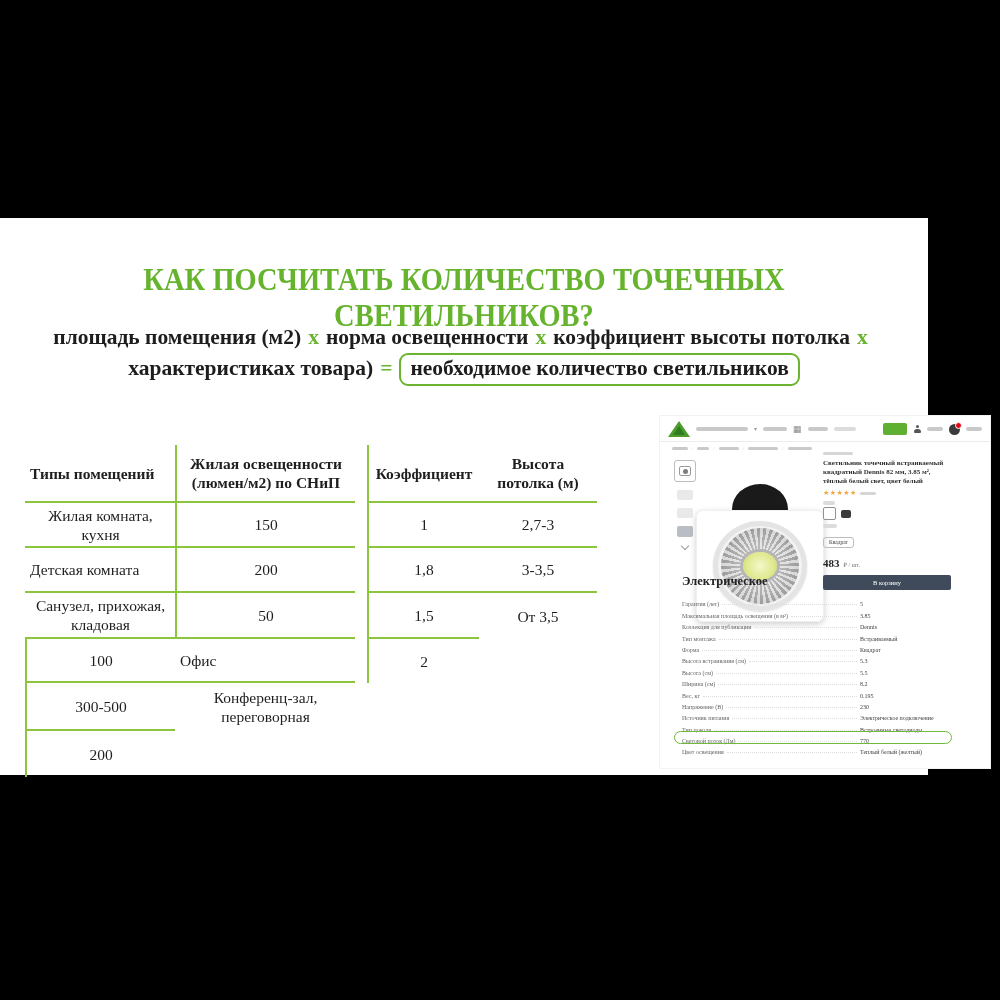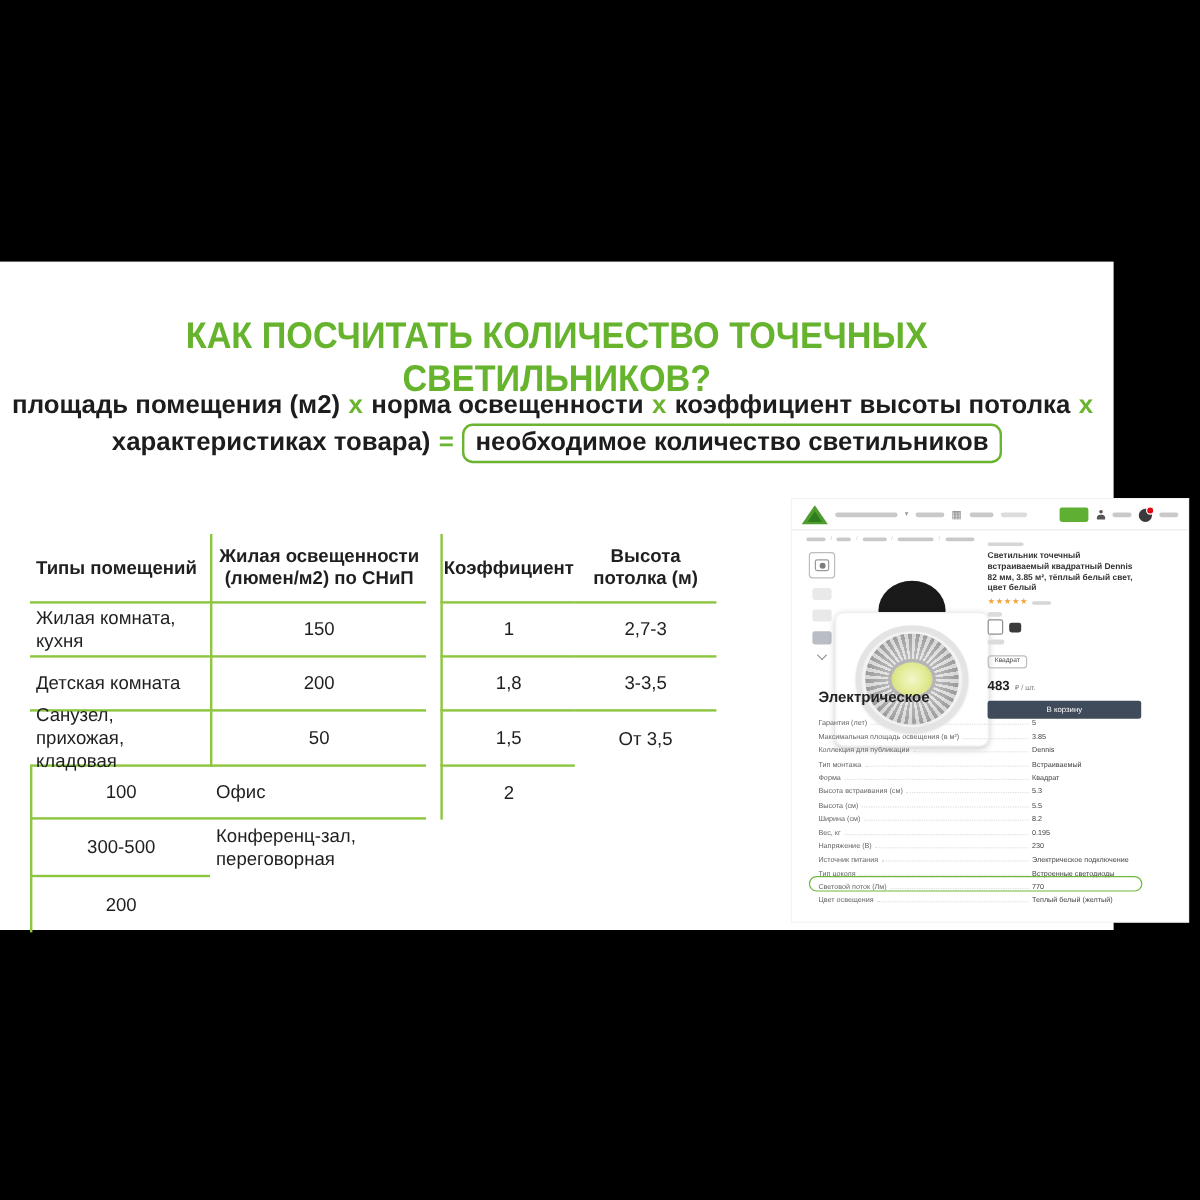--- a/index.html
+++ b/index.html
@@ -1,39 +1,39 @@
 <!DOCTYPE html>
 <html><head>
 <meta charset="utf-8">
 <style>
   * { margin:0; padding:0; box-sizing:border-box; }
   body { background:#000; font-family:"Liberation Sans", sans-serif; }
   .canvas { position:relative; width:1000px; height:1000px; background:#000; overflow:hidden; margin:0 auto; }
-  .content { position:absolute; top:218px; left:0; width:928px; height:557px; background:#ffffff; }
+  .content { position:absolute; top:218px; left:0; width:928px; height:557px; background:#ffffff;font-family:Liberation Serif, serif; }
 
   
   .title { position:absolute; top:44px; left:0; width:100%; text-align:center;
            font-size:31px; font-weight:bold; color:#66b32e; transform:scaleX(0.92); letter-spacing:0; }
 
   
   .formula { position:absolute; top:104px; left:0; width:100%; text-align:center;
              font-size:21.5px; font-weight:bold; color:#1d1d1d; line-height:31px; }
   .formula .op { color:#6ab42f; margin:0 7px; }
   .formula .result-box { display:inline-block; border:2px solid #6ab42f; border-radius:9px;
                          padding:0 9px 2px 9px; line-height:27px; }
 
   
   .tables { position:absolute; left:25px; top:227px; display:flex; gap:12px; color:#1f1f1f; }
   .tbl { display:grid; }
   .tbl-left  { grid-template-columns:150px 180px; grid-template-rows:58px 45px 45px 46px 44px 48px 46px; }
   .tbl-right { grid-template-columns:112px 118px; grid-template-rows:58px 45px 45px 46px 44px; }
   .cell { display:flex; align-items:center; justify-content:center; text-align:center;
           font-size:15.5px; line-height:19px; border-bottom:2px solid #8cc63f; padding:2px 4px; }
   .cell.h { font-weight:bold; }
-  .cell.lft { justify-content:flex-start; text-align:left; padding-left:5px; }
+  .cell.lft { justify-content:flex-start; text-align:center; padding-left:5px; }
   .cell.vline { border-left:2px solid #8cc63f; }
   .cell.nb { border-bottom:none; }
 
   
   .shot { position:absolute; left:660px; top:198px; width:330px; height:352px; background:#fff;
           box-shadow:0 0 0 1px #f3f3f3; }
   .ph { height:4px; background:#c9c9c9; border-radius:2px; display:inline-block; }
   .ph.lt { background:#dcdcdc; }
 
   .shot-header { position:absolute; top:2px; left:8px; right:8px; height:22px; display:flex; align-items:center; gap:6px; }

